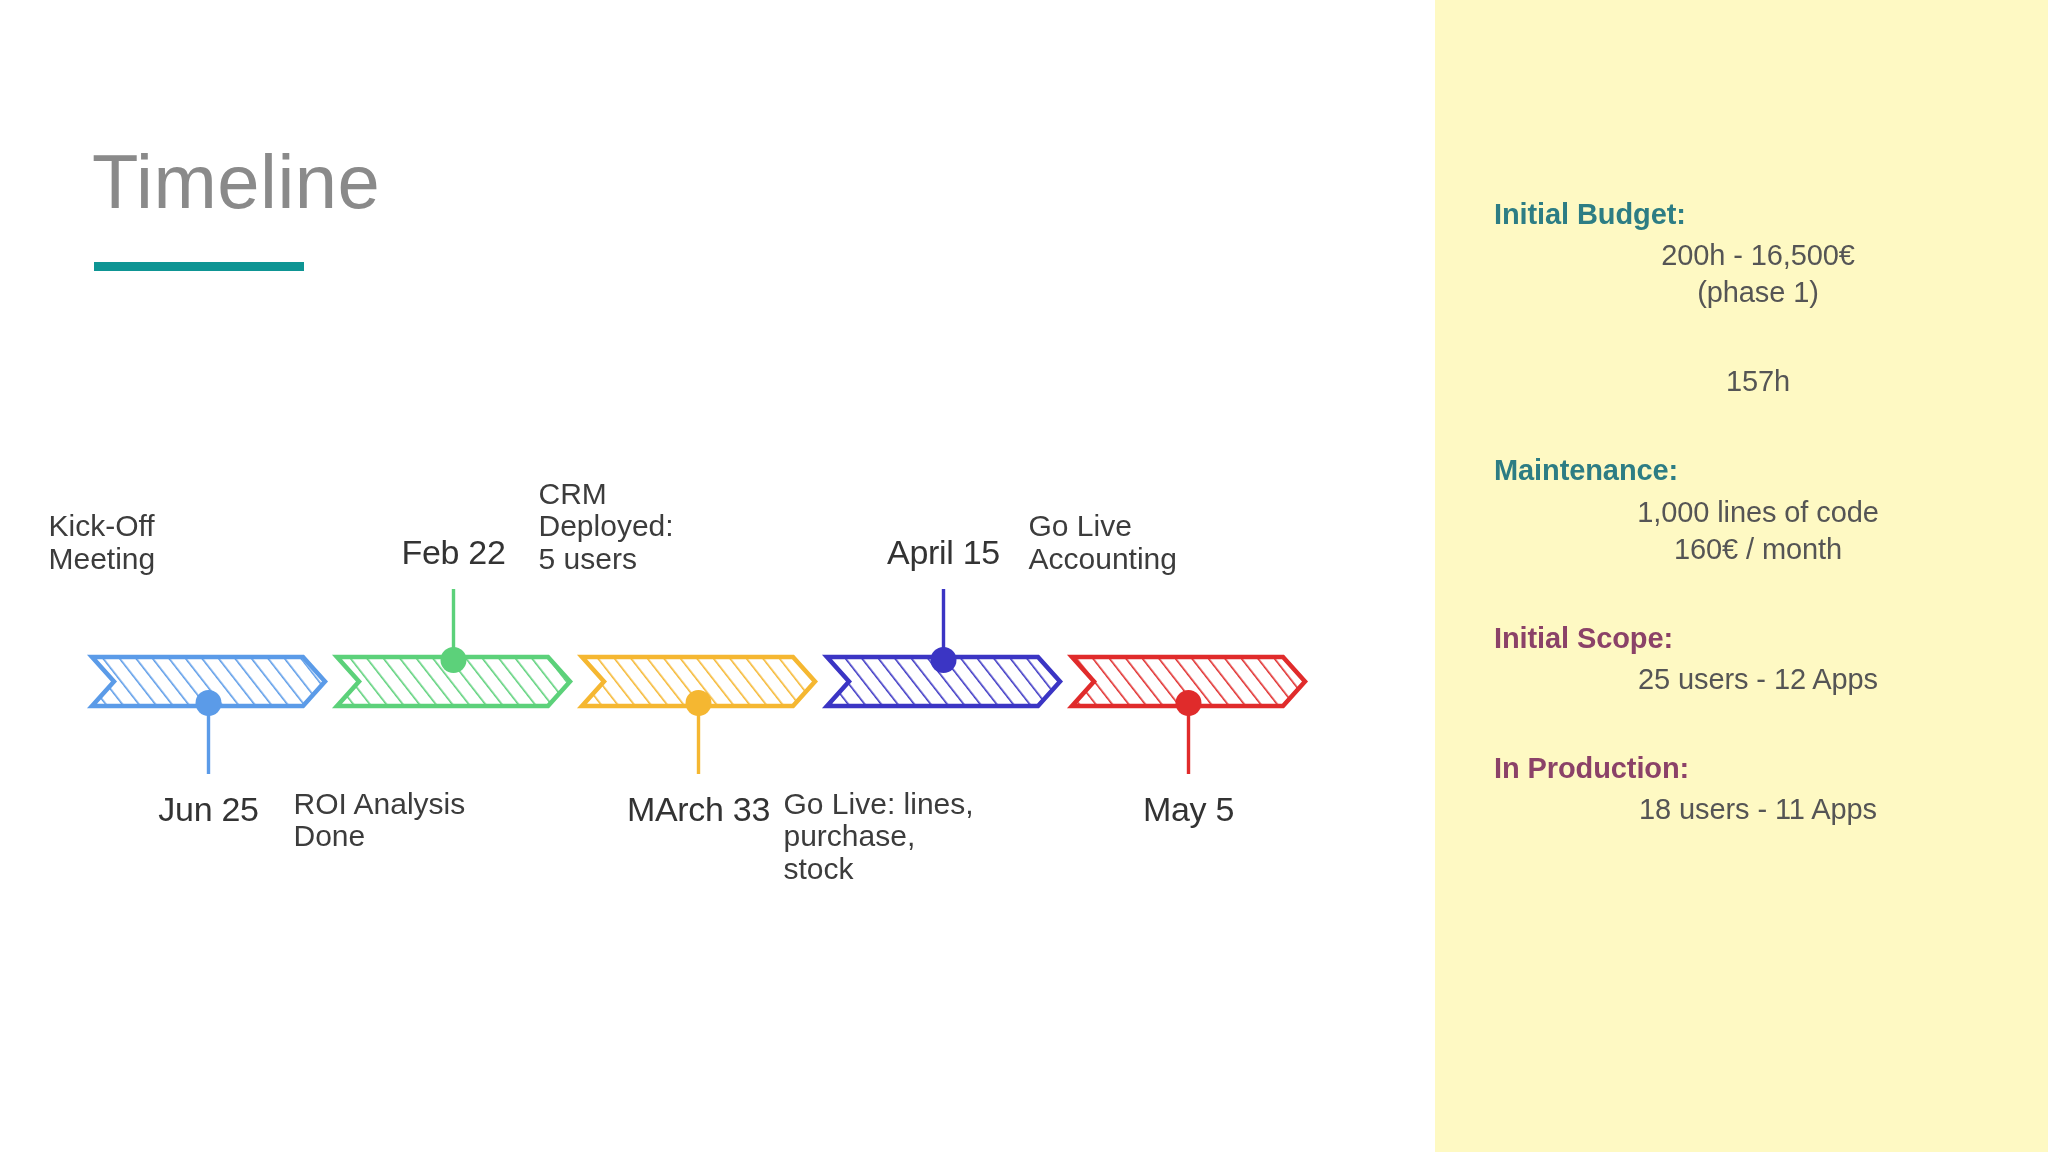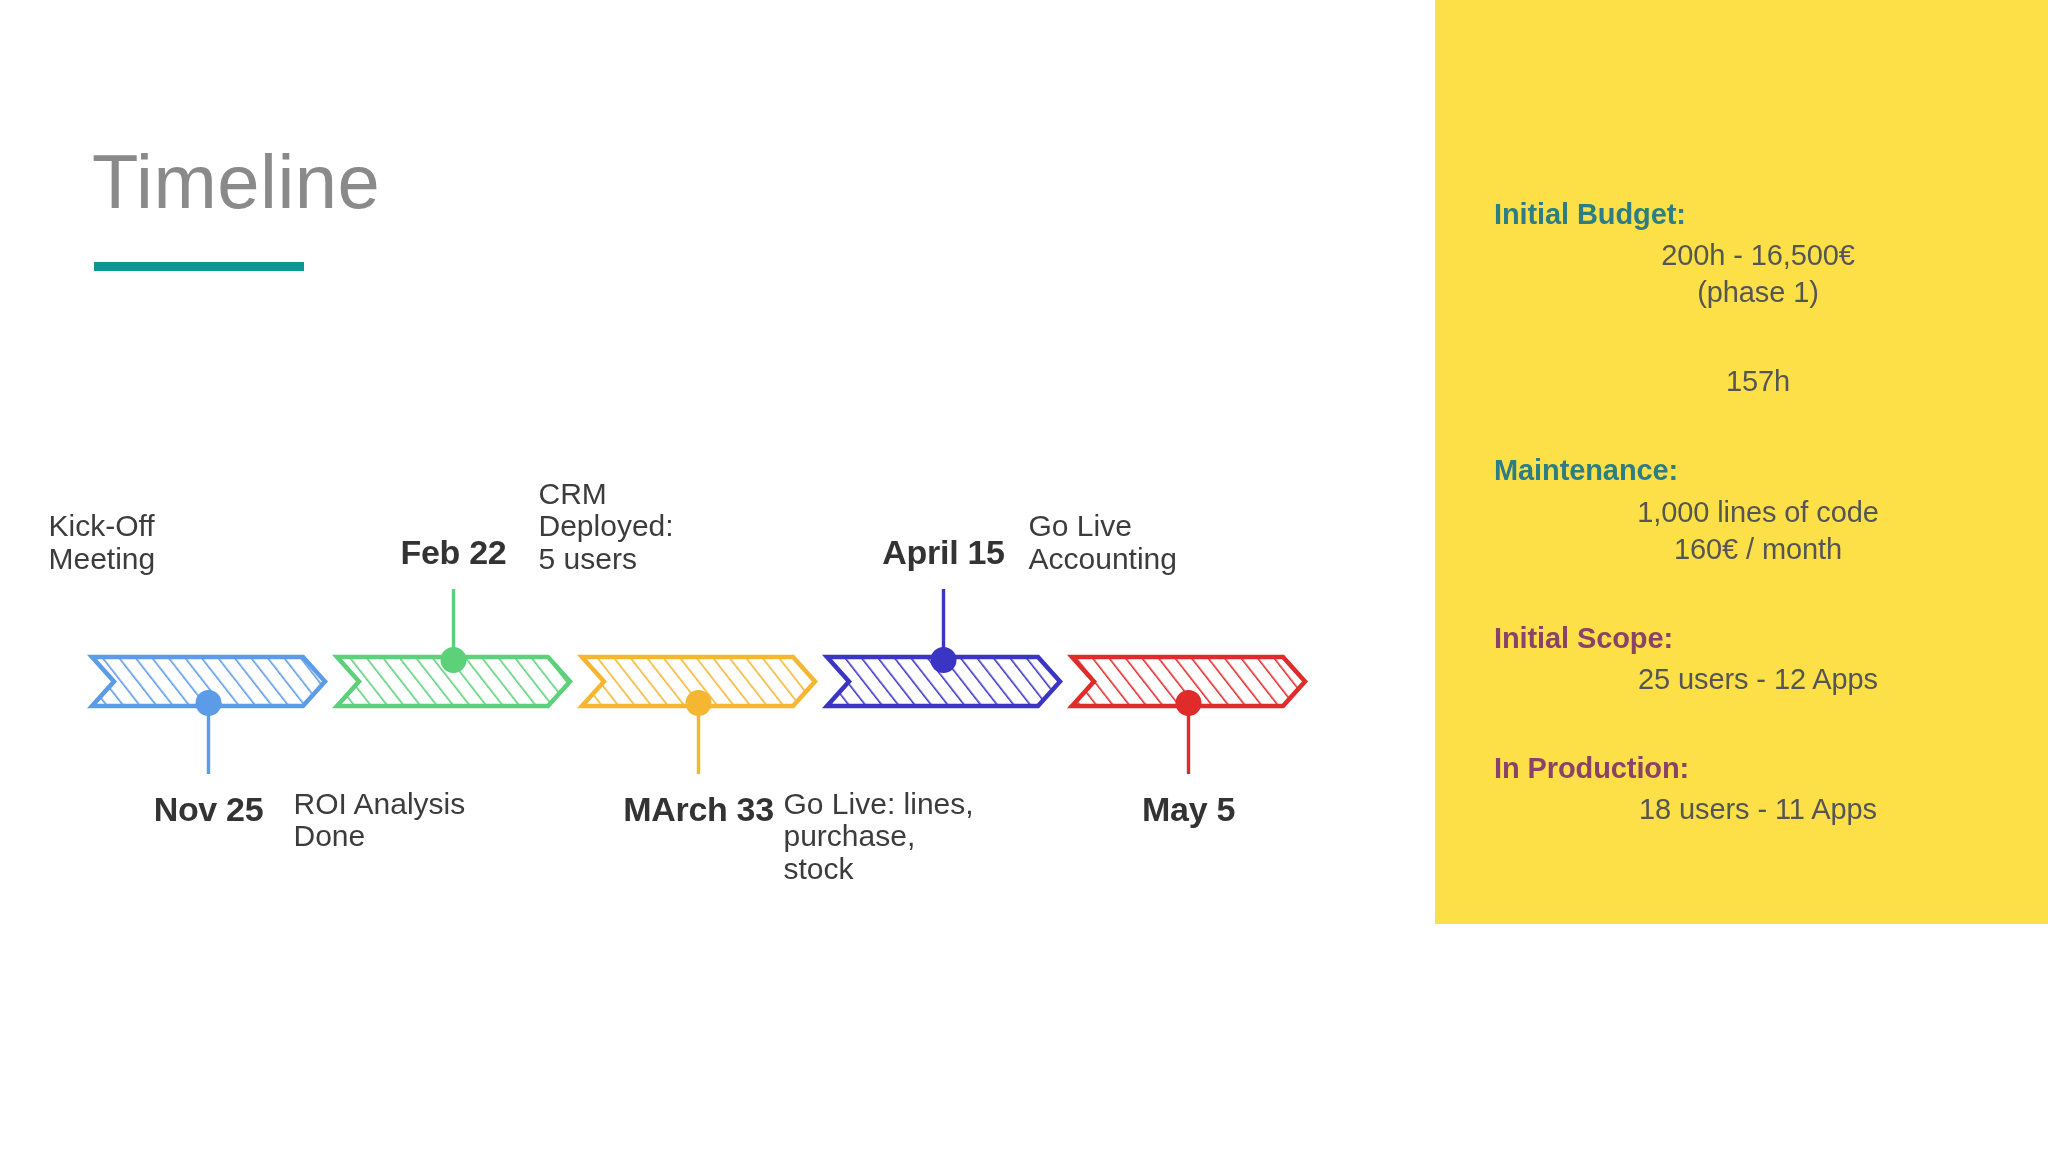--- a/index.html
+++ b/index.html
@@ -29,27 +29,27 @@
   .tl-svg{position:absolute;left:0;top:0;}
 
   .seg-label{
     position:absolute;text-align:left;
     color:#3c3c3c;font-size:30px;line-height:1.08;
     font-weight:400;white-space:pre-line;
   }
   .seg-date{
     position:absolute;text-align:center;
     color:#333333;font-size:34px;line-height:1.05;
-    font-weight:700;letter-spacing:-0.3px;
+    font-weight:400;letter-spacing:-0.3px;
   }
 
   
   .sidebar{
-    position:relative;flex:0 0 613px;width:613px;height:924px;
-    background:#fde047;
+    position:relative;flex:0 0 613px;width:613px;height:1152px;
+    background:#fef9c3;
   }
   .side-inner{position:absolute;left:59px;top:196px;right:26px;}
   .side-block{margin-bottom:52px;}
   .side-block:last-child{margin-bottom:12px;}
   .side-head{
     font-size:29px;font-weight:700;line-height:1.28;
     margin-bottom:4px;letter-spacing:-0.1px;
   }
   .side-line{
     font-size:29px;font-weight:400;color:#555555;
@@ -106,21 +106,21 @@
             <circle cx="698.5" cy="703" r="13" fill="#F5B731"></circle>
             <line x1="943.5" y1="660" x2="943.5" y2="589" stroke="#3B35C4" stroke-width="3.4"></line>
             <circle cx="943.5" cy="660" r="13" fill="#3B35C4"></circle>
             <line x1="1188.5" y1="703" x2="1188.5" y2="774" stroke="#E02B2B" stroke-width="3.4"></line>
             <circle cx="1188.5" cy="703" r="13" fill="#E02B2B"></circle>
           </g>
       </svg>
       <div id="label-layer">
           <div class="seg-label" style="left: 48.5px; width: 320px; bottom: 577px;">Kick-Off
 Meeting</div>
-          <div class="seg-date" style="left: 48.5px; width: 320px; top: 792px;">Nov 25</div>
+          <div class="seg-date" style="left: 48.5px; width: 320px; top: 792px;">Jun 25</div>
           <div class="seg-date" style="left: 293.5px; width: 320px; bottom: 581px;">Feb 22</div>
           <div class="seg-label" style="left: 293.5px; width: 320px; top: 788px;">ROI Analysis
 Done</div>
           <div class="seg-label" style="left: 538.5px; width: 320px; bottom: 577px;">CRM
 Deployed:
 5 users</div>
           <div class="seg-date" style="left: 538.5px; width: 320px; top: 792px;">MArch 33</div>
           <div class="seg-date" style="left: 783.5px; width: 320px; bottom: 581px;">April 15</div>
           <div class="seg-label" style="left: 783.5px; width: 320px; top: 788px;">Go Live: lines,
 purchase,

